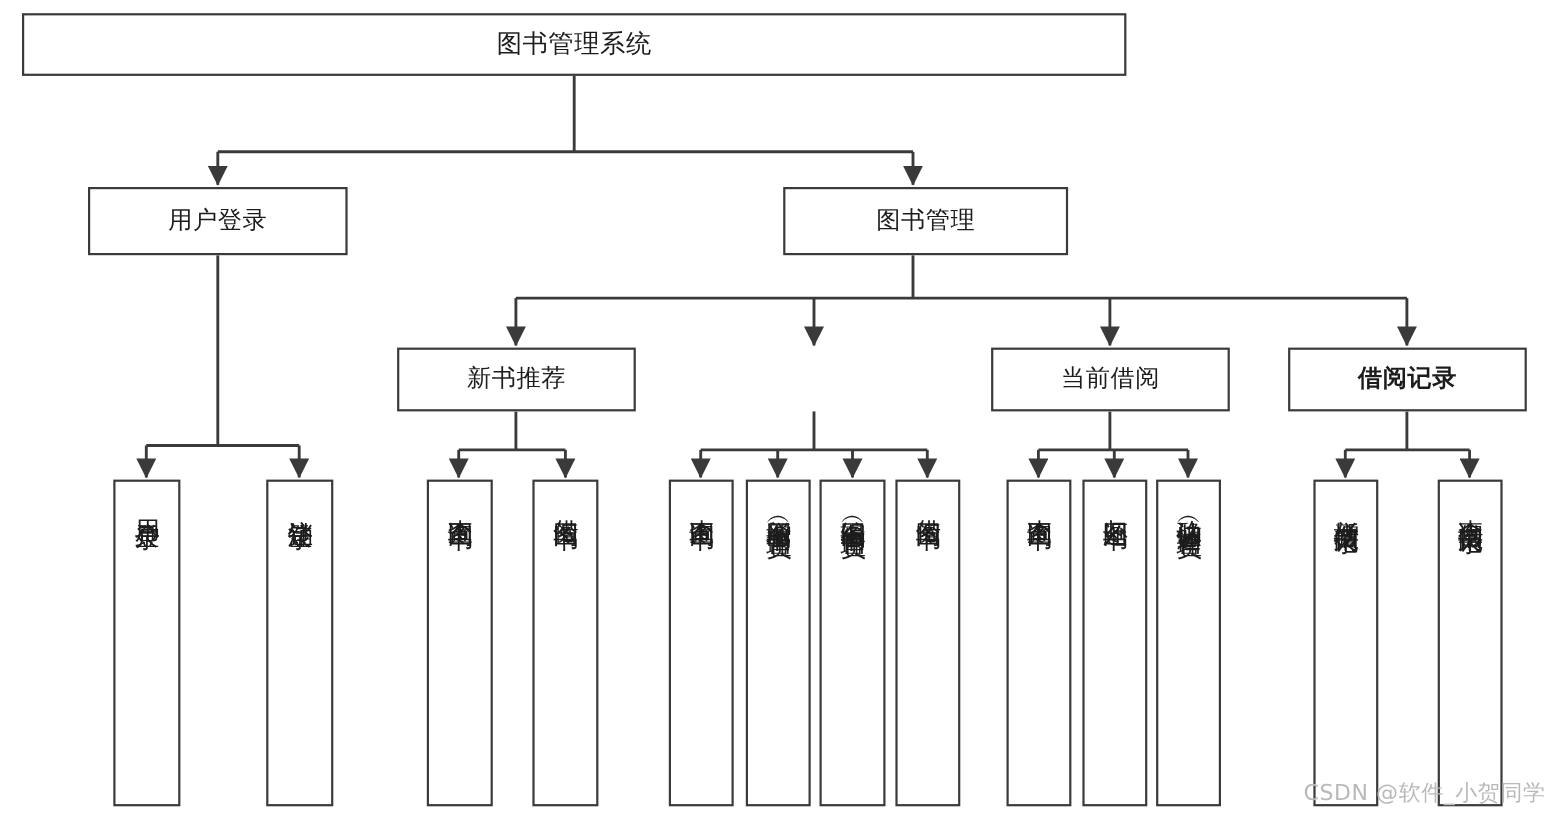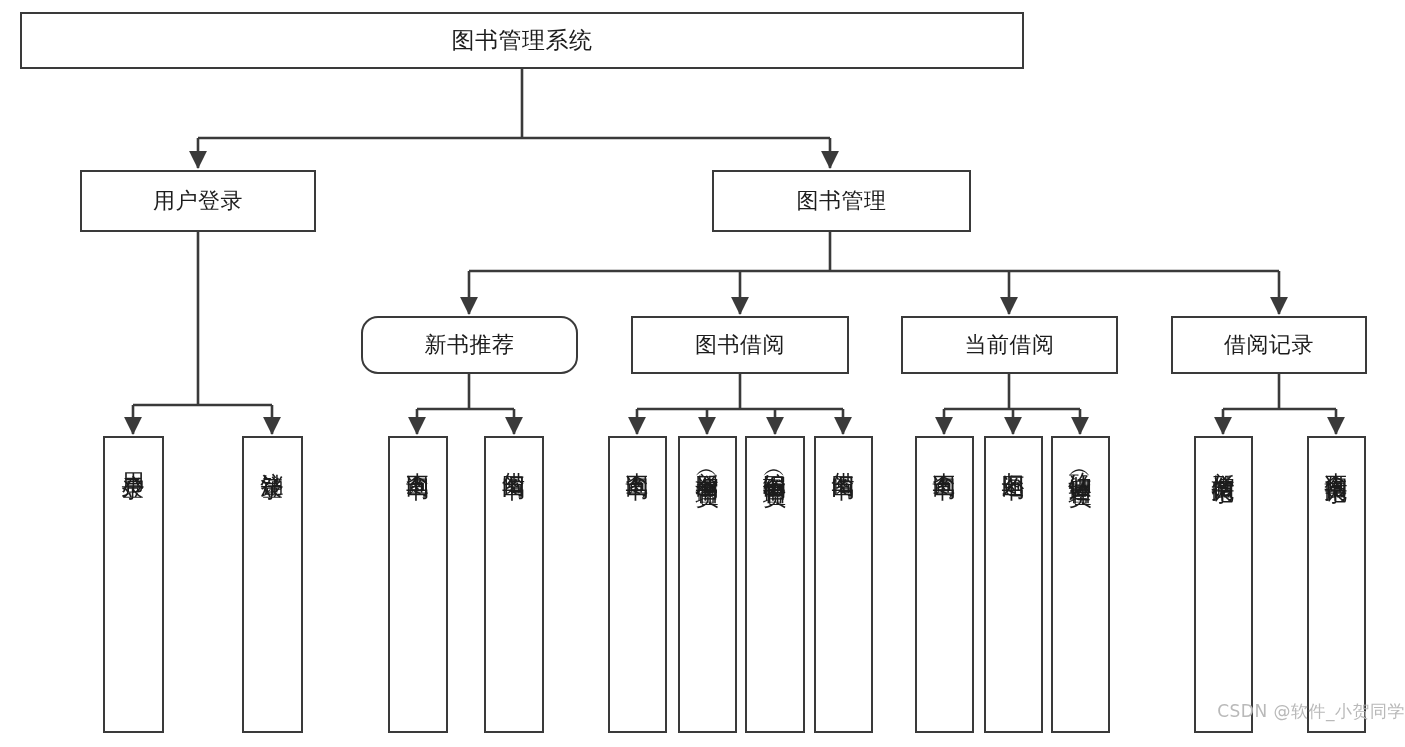--- a/index.html
+++ b/index.html
@@ -57,22 +57,22 @@
     writing-mode: vertical-rl;
     text-orientation: upright;
     font-size: 23px;
     line-height: 1.05;
     letter-spacing: 2px;
     white-space: nowrap;
   }
   .watermark {
     position: absolute;
     right: 12px;
-    bottom: 24px;
-    font-size: 17px;
+    bottom: 13px;
+    font-size: 20px;
     color: #b9b9b9;
     letter-spacing: 0.5px;
     z-index: 5;
     white-space: nowrap;
   }
 </style>
 </head>
 <body>
 
 <div id="diagram-root">
@@ -131,30 +131,27 @@
     <span class="label">图书管理系统</span>
   </div>
 
   <div class="node horizontal" style="left:80px; top:170px; width:236px; height:62px;">
     <span class="label">用户登录</span>
   </div>
   <div class="node horizontal" style="left:712px; top:170px; width:259px; height:62px;">
     <span class="label">图书管理</span>
   </div>
 
-  <div class="node horizontal" style="left:361px; top:316px; width:217px; height:58px;border-radius:17px;">
+  <div class="node horizontal" style="left:361px; top:316px; width:217px; height:58px;">
     <span class="label">新书推荐</span>
-  </div>
-  <div class="node horizontal" style="left:631px; top:316px; width:218px; height:58px;">
-    <span class="label">图书借阅</span>
   </div>
   <div class="node horizontal" style="left:901px; top:316px; width:217px; height:58px;text-align:right;">
     <span class="label">当前借阅</span>
   </div>
-  <div class="node horizontal" style="left:1171px; top:316px; width:196px; height:58px;">
+  <div class="node horizontal" style="left:1171px; top:316px; width:217px; height:58px;font-weight:bold;">
     <span class="label">借阅记录</span>
   </div>
 
   <div class="node vertical" style="left:103px; top:436px; width:61px; height:297px;">
     <span class="label">用户登录</span>
   </div>
   <div class="node vertical" style="left:242px; top:436px; width:61px; height:297px;">
     <span class="label">注销登录</span>
   </div>
 

